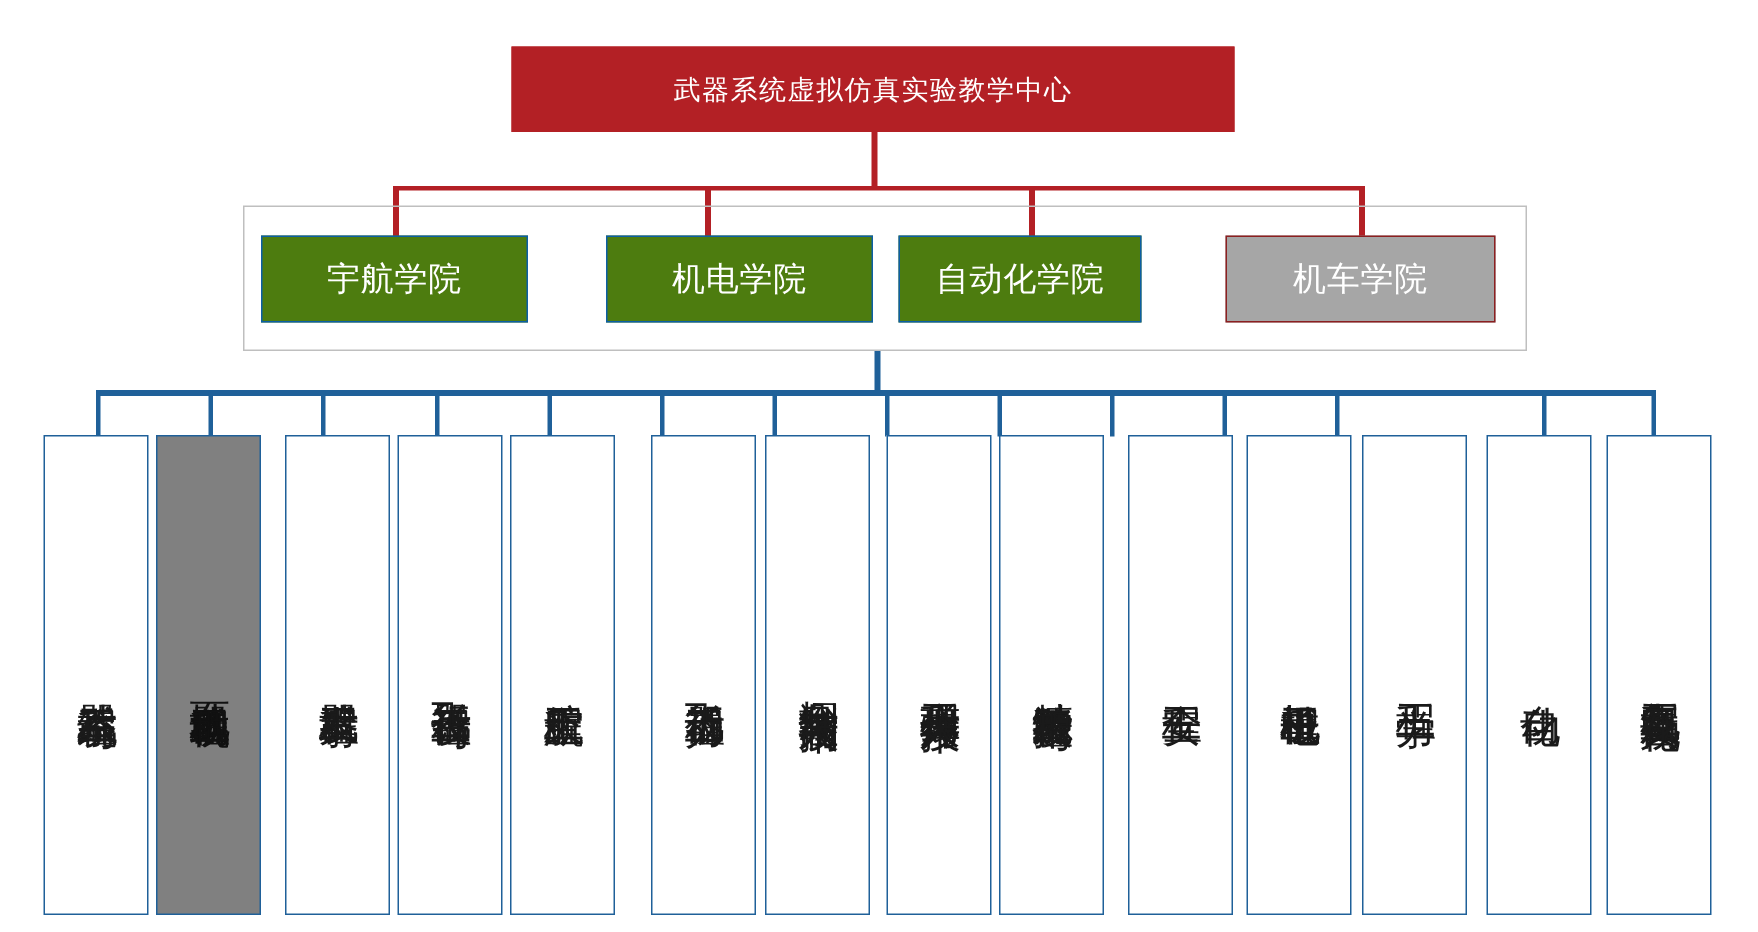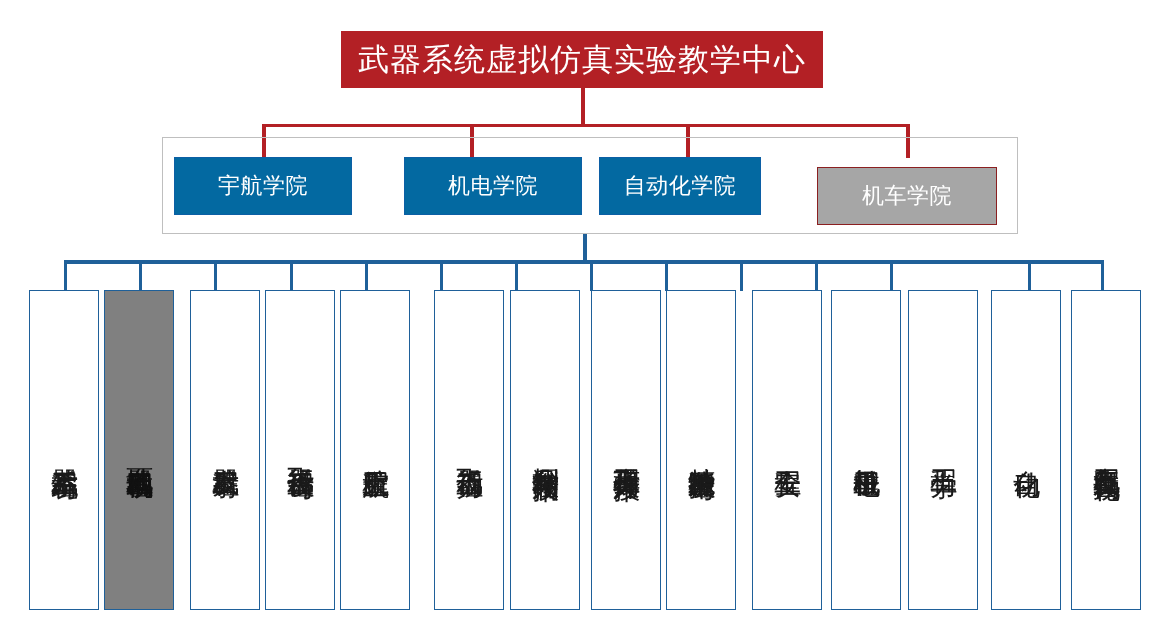--- a/index.html
+++ b/index.html
@@ -15,21 +15,21 @@
   .root-box{
     position:absolute;
     left:341px;top:31px;width:482px;height:57px;
     background:#B32025;
     border:1px solid #B32025;
     display:flex;align-items:center;justify-content:center;
     box-sizing:border-box;
   }
   .root-box .label{
     color:#ffffff;
-    font-size:31px;
+    font-size:18px;
     letter-spacing:1px;
     white-space:nowrap;
   }
 
   
   .red-v-trunk{
     position:absolute;left:581px;top:88px;width:4px;height:38px;
     background:#B32025;
   }
   .red-bus{
@@ -55,27 +55,26 @@
     display:flex;align-items:center;justify-content:center;
     box-sizing:border-box;
   }
   .college-box .label{
     color:#ffffff;
     font-size:22px;
     white-space:nowrap;
     letter-spacing:0.5px;
   }
   .college-box.blue{
-    background:#0369a1;
+    background:#4d7c0f;
     border:1px solid #0C5FA5;
   }
   .college-box.gray{
     background:#A6A6A6;
     border:1px solid #8B1F20;
-    margin-top:10px;
   }
   .college-box.gray .label{color:#ffffff;}
 
   
   .blue-trunk{
     position:absolute;left:583px;top:234px;width:4px;height:29px;
     background:#1F6099;
   }
   .blue-bus{
     position:absolute;left:64px;top:260px;width:1040px;height:4px;

